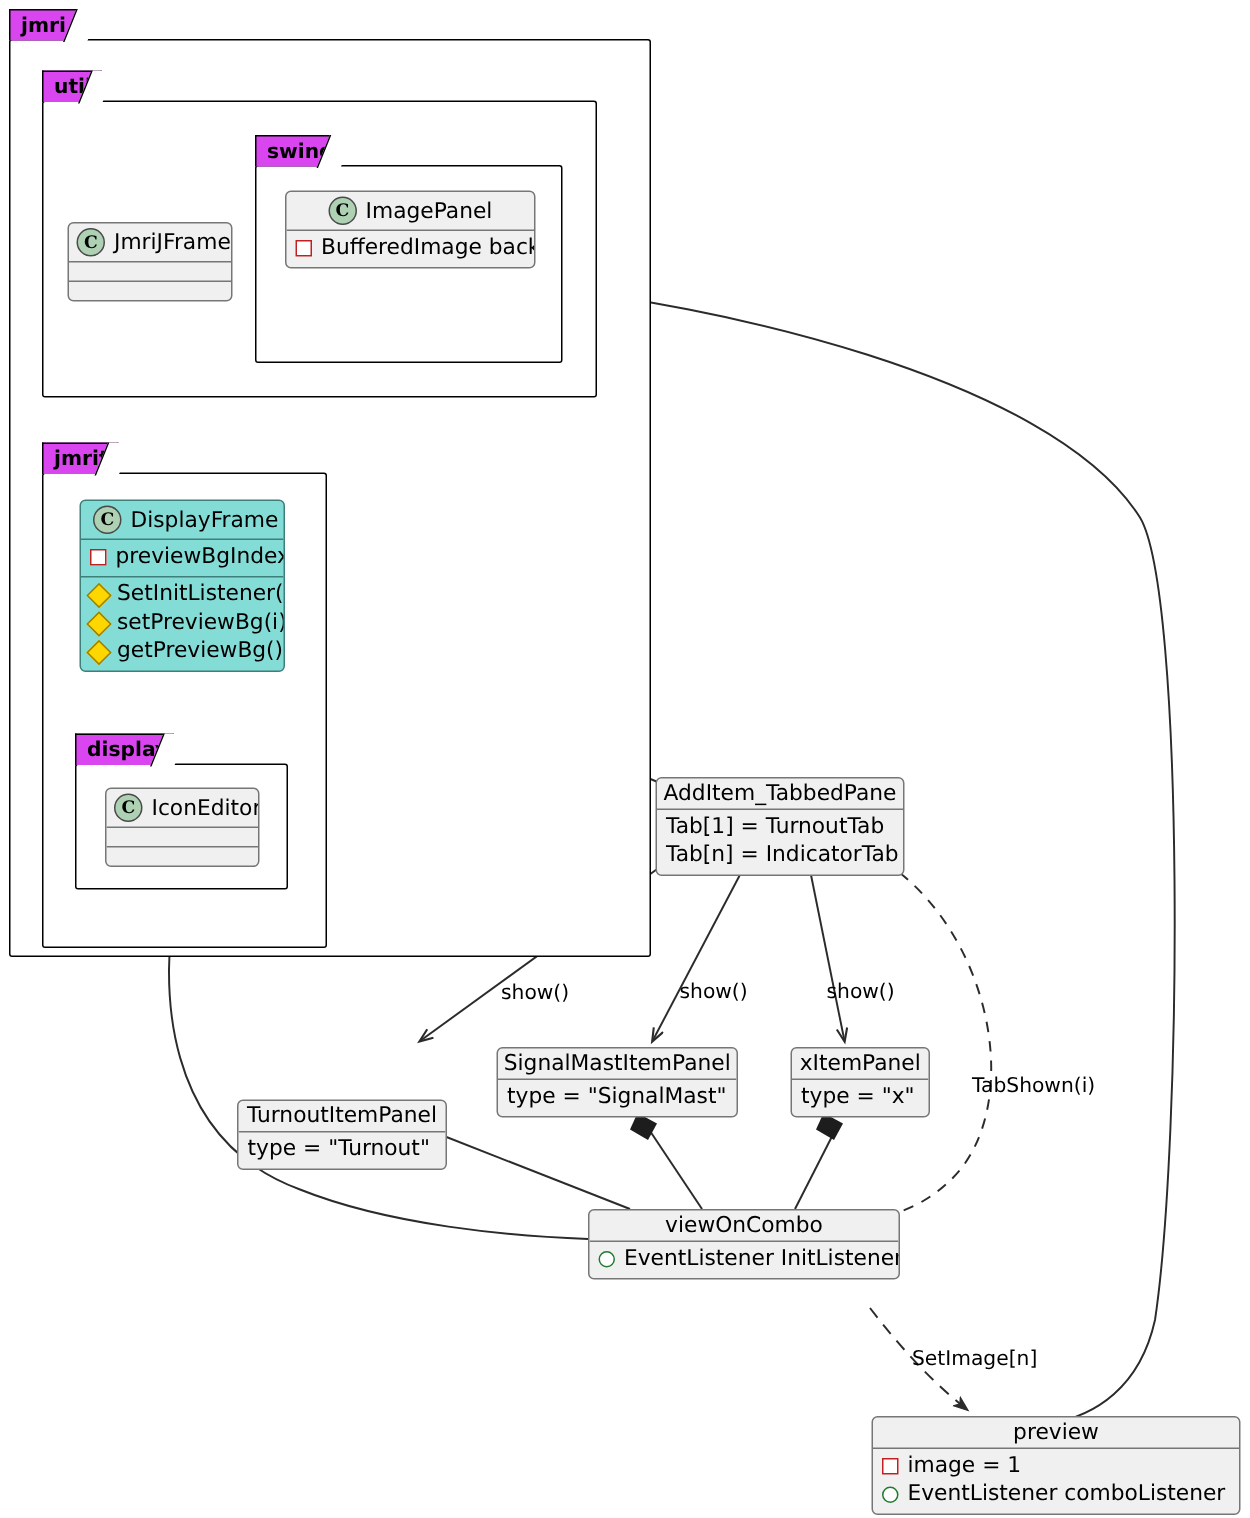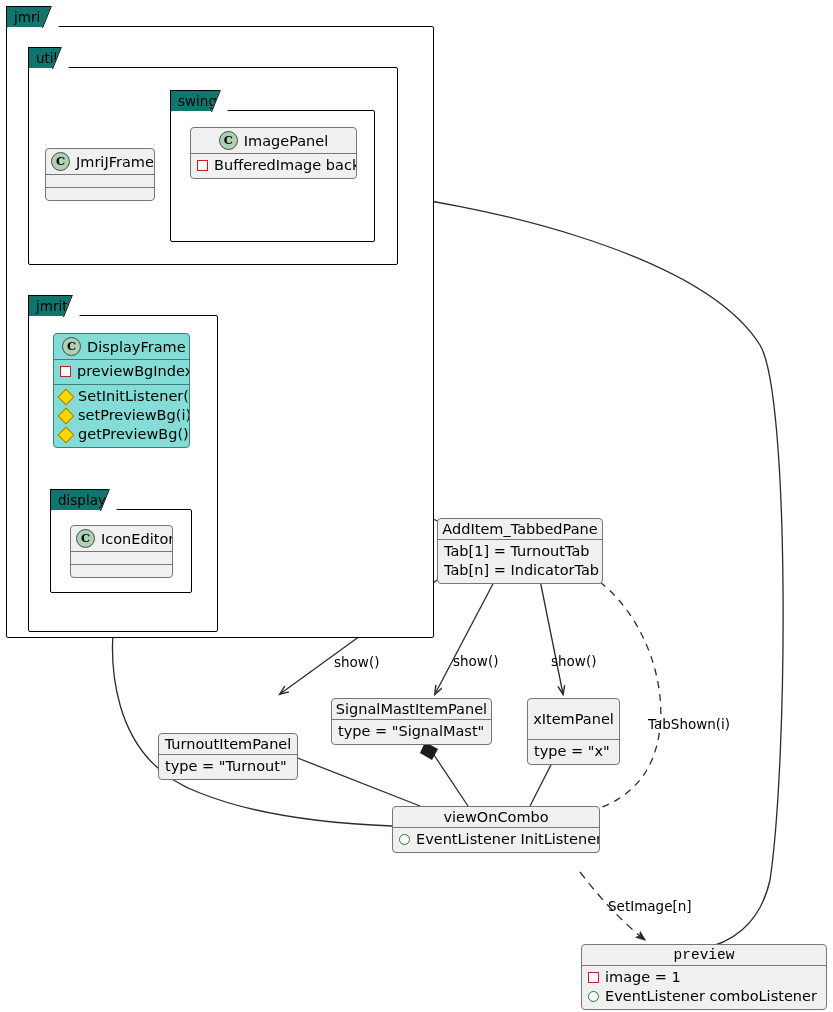--- a/index.html
+++ b/index.html
@@ -35,22 +35,22 @@
     box-sizing: border-box;
   }
   .pkg > .pkg-tab {
     position: absolute;
     left: 0;
     top: 0;
     height: 21px;
     box-sizing: border-box;
     border: 1.4px solid #000;
     border-bottom: none;
-    background: #0f766e;
-    font-weight: normal;
+    background: #d946ef;
+    font-weight: bold;
     font-size: 13.5px;
     line-height: 20px;
     padding: 0 16px 0 7px;
     white-space: nowrap;
     color: #000;
     z-index: 3;
   }
   .pkg > .pkg-tab::after {
     content: "";
     position: absolute;
@@ -368,21 +368,21 @@
       <span>SignalMastItemPanel</span>
     </div>
     <div class="sect">
       <div class="row">
         <span>type = "SignalMast"</span>
       </div>
     </div>
   </div>
 
   <div class="cls plain" style="left:527px; top:698px; width:93px;">
-    <div class="hdr" style="padding:12px 7px;align-items:center;">
+    <div class="hdr" style="padding:2px 7px;align-items:center;">
       <span>xItemPanel</span>
     </div>
     <div class="sect">
       <div class="row">
         <span>type = "x"</span>
       </div>
     </div>
   </div>
 
   <div class="cls plain" style="left:392px; top:806px; width:208px;">
@@ -391,21 +391,21 @@
     </div>
     <div class="sect">
       <div class="row">
         <span class="ico-method-hollow"></span>
         <span>EventListener InitListener</span>
       </div>
     </div>
   </div>
 
   <div class="cls plain" style="left:581px; top:944px; width:246px;">
-    <div class="hdr" style="padding:2px 7px;font-family:Liberation Mono, monospace;">
+    <div class="hdr" style="padding:2px 7px;">
       <span>preview</span>
     </div>
     <div class="sect">
       <div class="row">
         <span class="ico-field"></span>
         <span>image = 1</span>
       </div>
       <div class="row">
         <span class="ico-method-hollow"></span>
         <span>EventListener comboListener</span>

